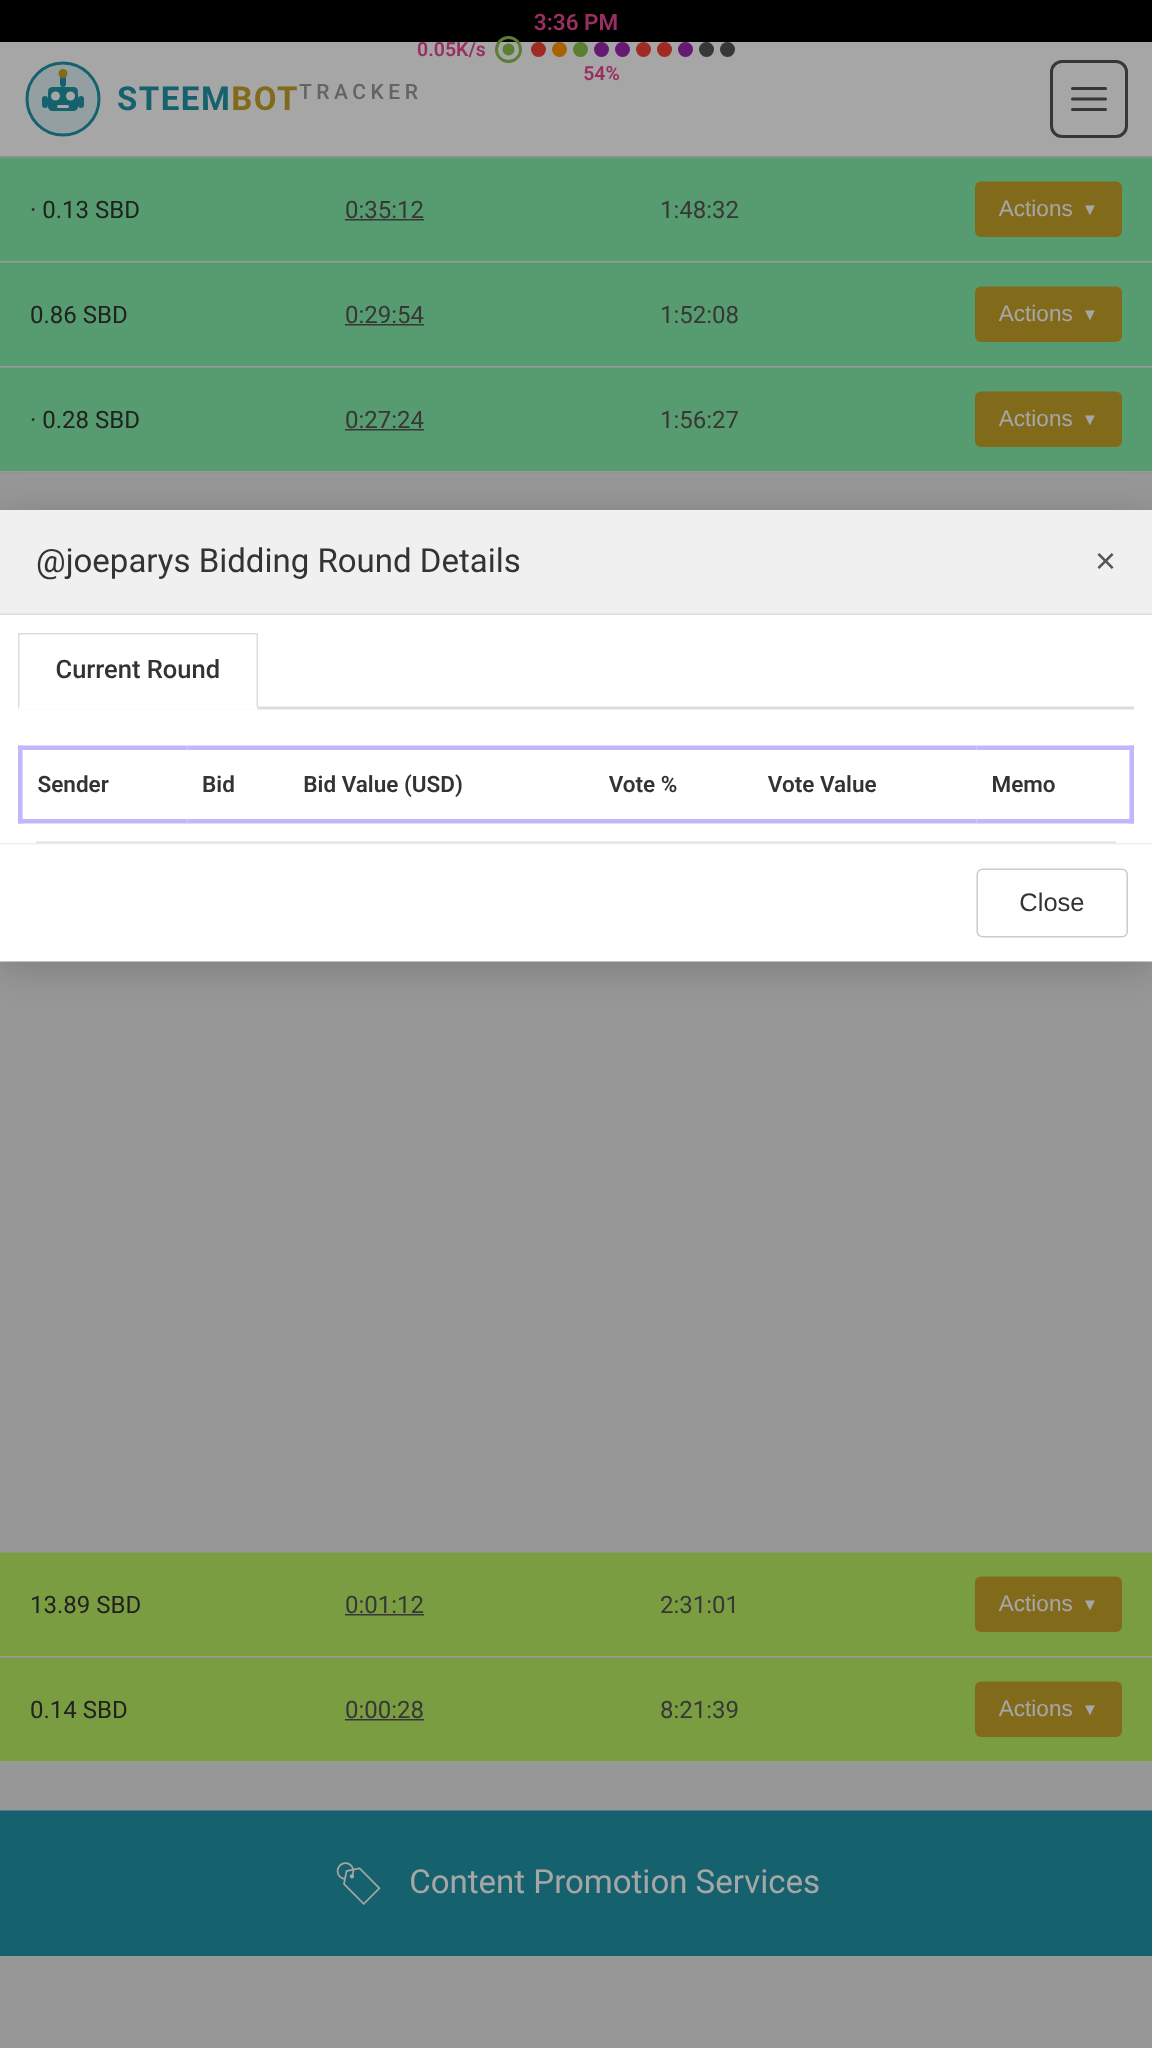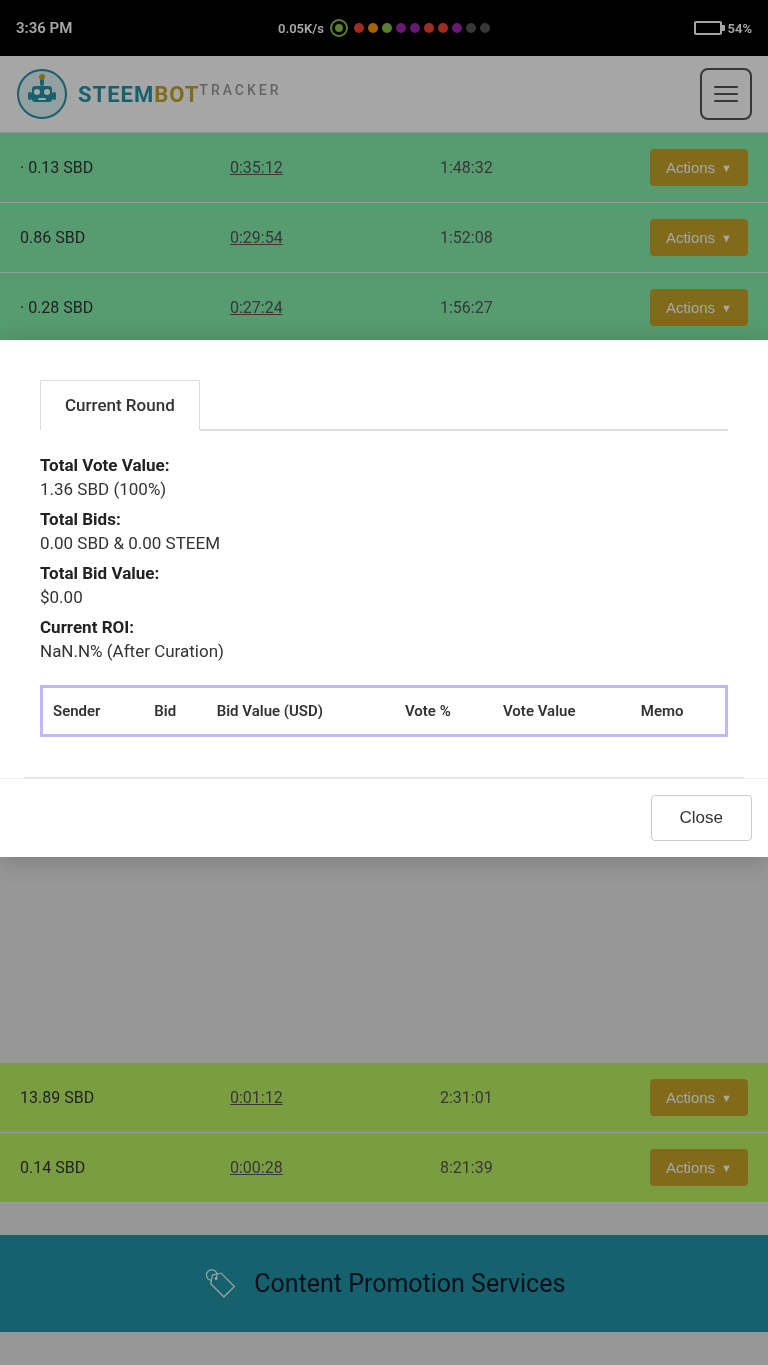--- a/index.html
+++ b/index.html
@@ -9,28 +9,29 @@
       background: #e8e8e8;
       width: 768px;
       min-height: 1365px;
       position: relative;
       overflow-x: hidden;
     }
 
     
     .status-bar {
       background: #000;
-      color: #ffffff;
+      color: #ec4899;
       display: flex;
       align-items: center;
       justify-content: space-between;
       padding: 6px 16px;
-      height: 56px;
+      height: 28px;
       font-size: 15px;
       font-weight: 600;
+      flex-direction: column;
     }
     .status-left { flex: 1; }
     .status-center { flex: 1; display: flex; justify-content: center; align-items: center; gap: 6px; font-size: 13px; }
     .status-right { flex: 1; display: flex; justify-content: flex-end; align-items: center; gap: 6px; font-size: 13px; }
     .dots { display: flex; gap: 4px; align-items: center; }
     .dot { width: 10px; height: 10px; border-radius: 50%; }
     .battery-icon { width: 28px; height: 14px; border: 2px solid #fff; border-radius: 2px; position: relative; display: flex; align-items: center; padding: 1px; }
     .battery-icon::after { content: ''; position: absolute; right: -5px; top: 50%; transform: translateY(-50%); width: 3px; height: 6px; background: #fff; border-radius: 0 1px 1px 0; }
     .battery-fill { height: 100%; border-radius: 1px; display: flex; }
     .battery-green { width: 30%; background: #4caf50; }
@@ -115,21 +116,21 @@
     }
     .modal-title { font-size: 22px; color: #333; font-weight: 400; }
     .modal-close {
       font-size: 24px;
       color: #555;
       cursor: pointer;
       background: none;
       border: none;
       line-height: 1;
     }
-    .modal-body { padding: 40px; }
+    .modal-body { padding: 12px; }
 
     
     .tabs {
       display: flex;
       border-bottom: 2px solid #ddd;
       margin-bottom: 24px;
     }
     .tab {
       padding: 14px 24px;
       font-size: 17px;
@@ -197,21 +198,21 @@
     .footer-banner {
       background: #2196a8;
       display: flex;
       align-items: center;
       justify-content: center;
       padding: 32px 24px;
       gap: 16px;
       margin-top: 8px;
     }
     .footer-banner-icon { font-size: 28px; color: #fff; }
-    .footer-banner-text { font-size: 25px; color: #0f172a; font-weight: 400; }
+    .footer-banner-text { font-size: 22px; color: #ffffff; font-weight: 400; }
   </style>
 </head>
 <body>
 
 <div class="status-bar">
   <span class="status-left">3:36 PM</span>
   <div class="status-center">
     <span>0.05K/s</span>
     <span style="width:18px;height:18px;border:2px solid #8bc34a;border-radius:50%;display:flex;align-items:center;justify-content:center;">
       <span style="width:8px;height:8px;background:#8bc34a;border-radius:50%;"></span>
@@ -295,36 +296,30 @@
     <button class="actions-btn">
       <span>Actions</span>
       <span class="caret">▼</span>
     </button>
   </div>
 </div>
 
 <div class="overlay"></div>
 
 <div class="modal">
+  <div class="modal-header">
+    <span class="modal-title">@joeparys Bidding Round Details</span>
+    <button class="modal-close">×</button>
+  </div>
   <div class="modal-body">
 
     <div class="tabs">
       <div class="tab active">Current Round</div>
     </div>
 
-    <div>
-      <div class="stat-label">Total Vote Value:</div>
-      <div class="stat-value">1.36 SBD (100%)</div>
-      <div class="stat-label">Total Bids:</div>
-      <div class="stat-value">0.00 SBD &amp; 0.00 STEEM</div>
-      <div class="stat-label">Total Bid Value:</div>
-      <div class="stat-value">$0.00</div>
-      <div class="stat-label">Current ROI:</div>
-      <div class="stat-value">NaN.N% (After Curation)</div>
-    </div>
 
     <table class="data-table">
       <thead>
         <tr>
           <th>Sender</th>
           <th>Bid</th>
           <th>Bid Value (USD)</th>
           <th>Vote %</th>
           <th>Vote Value</th>
           <th>Memo</th>

